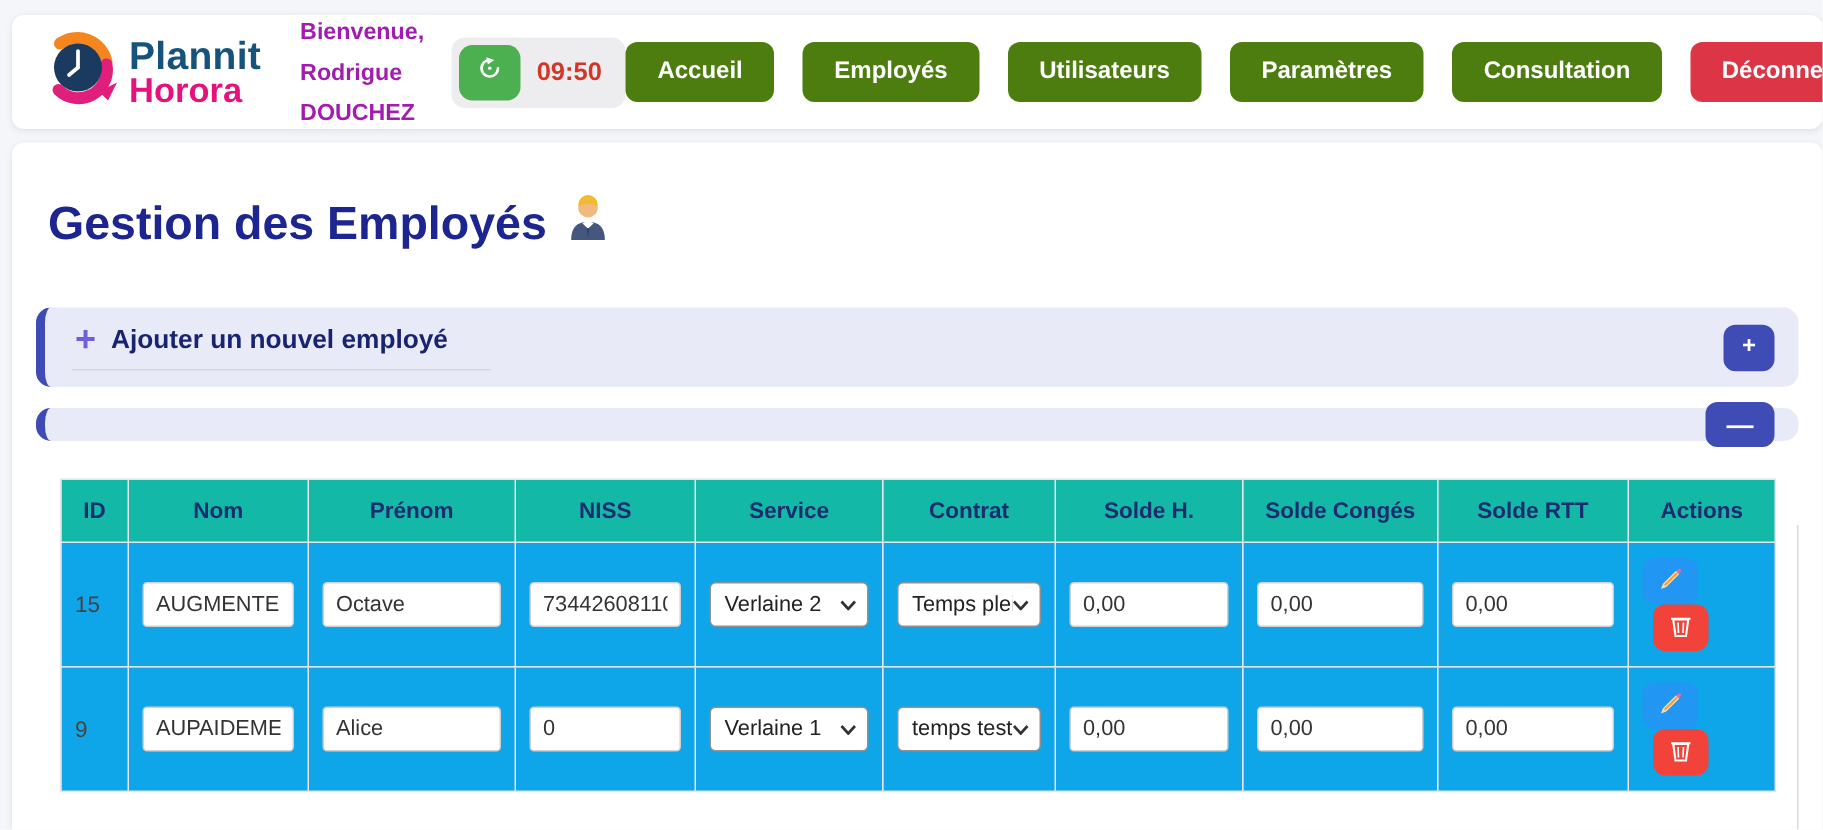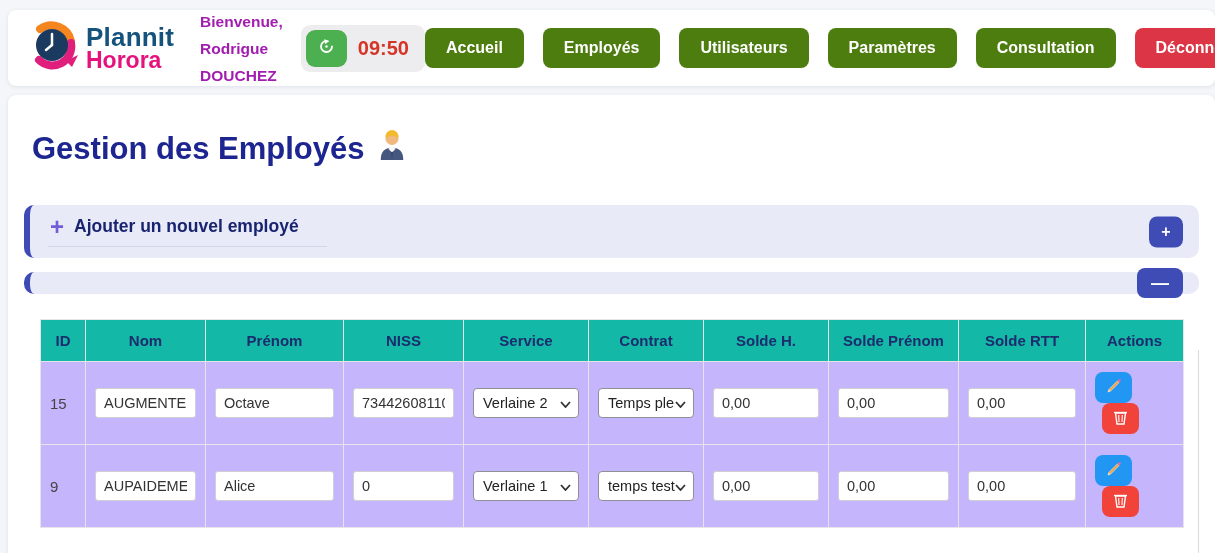--- a/index.html
+++ b/index.html
@@ -12,21 +12,21 @@
     padding:0 14px 0 18px; z-index:2; }
   .logo { display:flex; align-items:center; gap:6px; }
   .logo-text { line-height:1.02; }
   .logo-top { font-size:26px; font-weight:700; color:#16537c; letter-spacing:.2px; }
   .logo-bottom { font-size:23px; font-weight:700; color:#e5127d; margin-top:-2px; }
   .welcome { margin-left:26px; width:175px; font-weight:700; font-size:15.5px; color:#a21caf; line-height:27px; }
   .timer-pill { margin-left:18px; display:flex; align-items:center; gap:11px; background:#ededef;
     border-radius:9px; padding:5px 16px 5px 5px; }
   .timer-btn { width:41px; height:37px; border-radius:9px; background:#4caf50; display:flex;
     align-items:center; justify-content:center; color:#fff; font-size:16px; border:none; cursor:pointer; }
-  .timer-time { color:#d43527; font-weight:700; font-size:20px; }
+  .timer-time { color:#d43527; font-weight:700; font-size:17px; }
   .nav { margin-left:auto; display:flex; gap:19px; align-items:center; }
   .nav-btn { background:#4d7c0f; color:#fff; border:none; border-radius:8px; padding:11px 21px;
     font-family:inherit; font-weight:700; font-size:16px; cursor:pointer; white-space:nowrap; }
   .nav-btn.danger { background:#dc3545; }
 
   
   .content-card { position:absolute; left:8px; top:95px; right:0; height:600px; background:#fff;
     border-radius:8px 8px 0 0; box-shadow:0 1px 4px rgba(30,40,90,.10); padding:34px 16px 0 16px; }
   .page-title { display:flex; align-items:center; gap:12px; font-size:31px; font-weight:700;
     color:#1c2590; margin-left:8px; margin-bottom:36px; }
@@ -43,21 +43,21 @@
     display:flex; align-items:center; justify-content:center; }
   .panel-toggle.sm { width:34px; height:31px; }
   .panel-toggle.wide { width:46px; height:30px; font-size:18px; }
 
   
   .table-wrap { margin:25px 16px 0 16px; }
   table { width:1143px; border-collapse:collapse; table-layout:fixed; }
   th, td { border:1px solid #e4e4e9; }
   th { background:#14b8a6; color:#1b2d6e; font-weight:700; font-size:15px; text-align:center;
     padding:12px 10px;margin-left:36px; }
-  td { padding:10px 9px; font-size:15px; color:#444; background:#c4b5fd; vertical-align:middle; }
+  td { padding:10px 9px; font-size:15px; color:#444; background:#0ea5e9; vertical-align:middle; }
   .cell-input { width:100%; height:30px; border:1px solid #cfcfd4; border-radius:3px; padding:4px 8px;
     font-family:inherit; font-size:14.5px; color:#333; background:#fff; }
   .fake-select { width:100%; height:30px; border:1px solid #8f8f96; border-radius:4px; background:#fff;
     display:flex; align-items:center; justify-content:space-between; padding:0 7px 0 9px; cursor:pointer;
     font-size:14.5px; color:#222; }
   .fake-select .sel-txt { white-space:nowrap; overflow:hidden; }
   .action-btn { width:37px; height:31px; border:none; border-radius:8px; display:inline-flex;
     align-items:center; justify-content:center; cursor:pointer; vertical-align:middle; }
   .action-btn.edit { background:#2196f3; }
   .action-btn.del { background:#f2433a; margin-left:7px; }
@@ -155,21 +155,21 @@
       </colgroup>
       <thead>
         <tr>
           <th>ID</th>
           <th>Nom</th>
           <th>Prénom</th>
           <th>NISS</th>
           <th>Service</th>
           <th>Contrat</th>
           <th>Solde H.</th>
-          <th>Solde Prénom</th>
+          <th>Solde Congés</th>
           <th>Solde RTT</th>
           <th>Actions</th>
         </tr>
       </thead>
       <tbody>
 
         <tr>
           <td>15</td>
           <td><input class="cell-input" value="AUGMENTEDU" style=""></td>
           <td><input class="cell-input" value="Octave" style=""></td>

